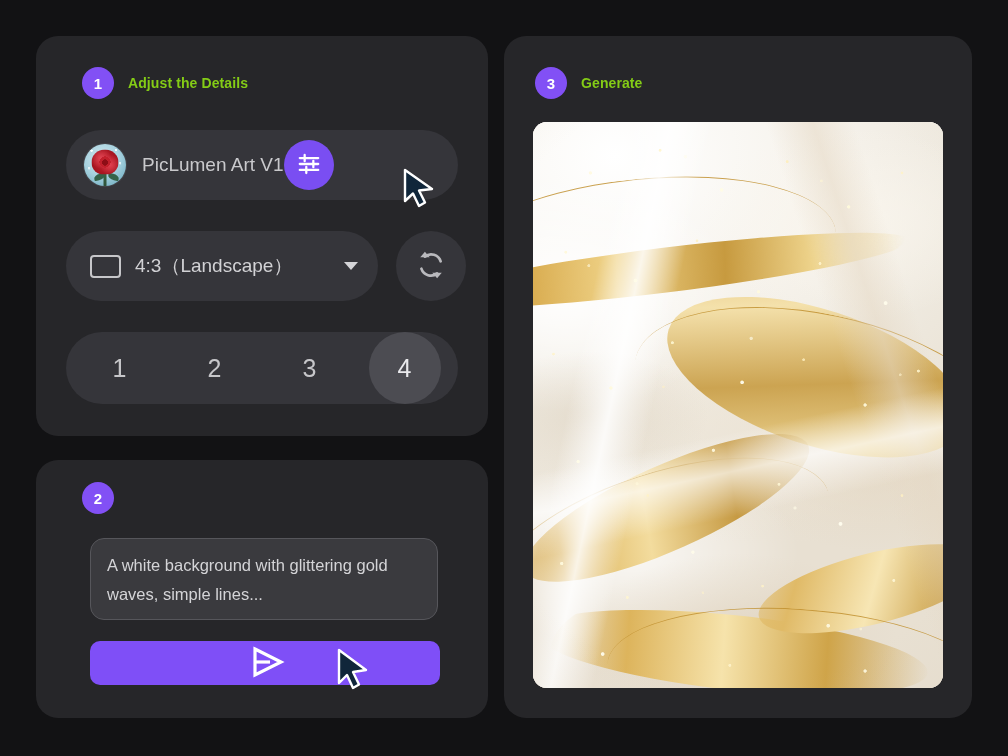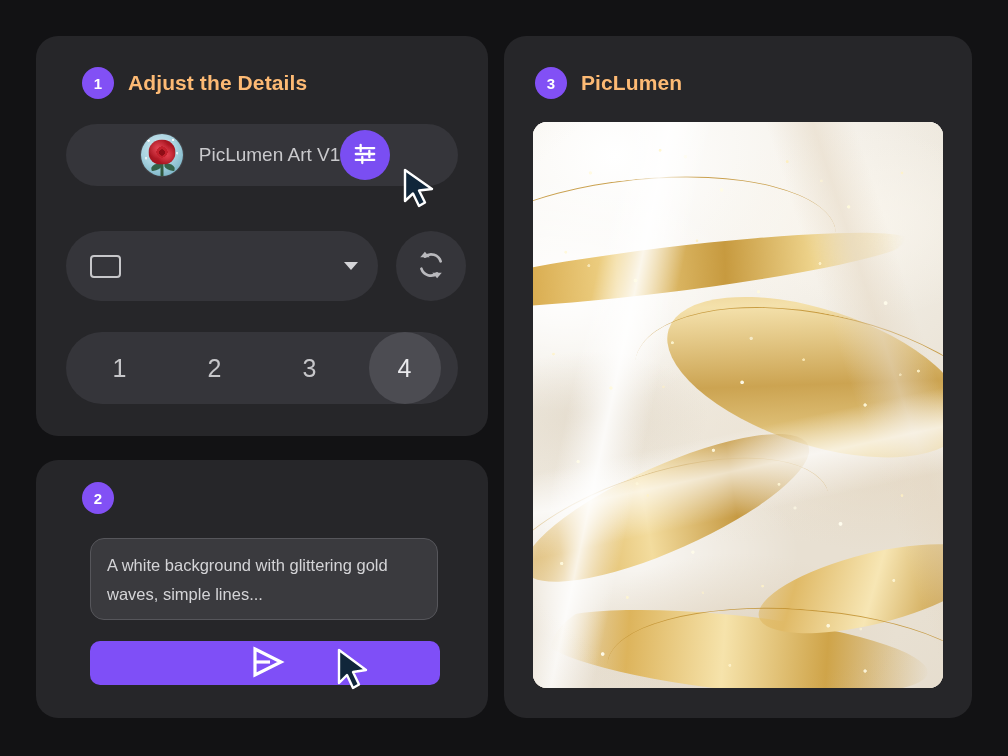--- a/index.html
+++ b/index.html
@@ -43,41 +43,41 @@
     color: #ffffff;
     font-size: 15px;
     font-weight: bold;
     display: flex;
     align-items: center;
     justify-content: center;
     line-height: 1;
     flex: 0 0 auto;
   }
   .step-title {
-    color: #fdba74;
-    font-size: 21px;
+    color: #84cc16;
+    font-size: 14px;
     font-weight: bold;
     letter-spacing: 0.1px;
     white-space: nowrap;
   }
 
   
   .pill {
     position: absolute;
     background: #35353a;
     border-radius: 40px;
     display: flex;
     align-items: center;
   }
 
   
   #model-row {
-    left: 66px; top: 124px; width: 392px; height: 62px;
+    left: 66px; top: 130px; width: 392px; height: 70px;
     padding: 0 11px 0 18px;
-    justify-content: center;
+    justify-content: flex-start;
   }
   #model-left { display: flex; align-items: center; gap: 16px; }
   .avatar {
     width: 42px; height: 42px;
     border-radius: 50%;
     position: relative;
     overflow: hidden;
     background: radial-gradient(circle at 42% 34%, #cfe7ee 0%, #a9d3e0 46%, #7fb7c9 78%, #5d97ab 100%);
     flex: 0 0 auto;
     box-shadow: 0 0 0 1px rgba(255,255,255,.08);
@@ -411,20 +411,21 @@
             <line x1="9.5" y1="14.6" x2="9.5" y2="20.4"></line>
           </g>
         </svg>
       </span>
     </button>
   </div>
 
   <div class="pill" id="ratio-row">
     <div id="ratio-left">
       <span class="rect-icon"></span>
+      <span id="ratio-label">4:3（Landscape）</span>
     </div>
     <span class="chev"></span>
   </div>
 
   <button id="refresh-button">
     <span>
       <svg width="34" height="34" viewBox="0 0 24 24">
         <path d="M5.2 14.6a7 7 0 0 0 11.1 3.3" fill="none" stroke="#b9b9bd" stroke-width="1.9" stroke-linecap="round"></path>
         <path d="M18.8 9.4a7 7 0 0 0-11.1-3.3" fill="none" stroke="#b9b9bd" stroke-width="1.9" stroke-linecap="round"></path>
         <polygon points="7.7,2.6 11.1,6.6 4.4,6.6" fill="#b9b9bd"></polygon>
@@ -454,21 +455,21 @@
         <polygon points="12,4 38,17 12,30" fill="none" stroke="#ffffff" stroke-width="3.2" stroke-linejoin="miter"></polygon>
         <line x1="12" y1="17" x2="27" y2="17" stroke="#ffffff" stroke-width="3.2"></line>
       </svg>
     </span>
   </button>
 
   <div class="panel" id="panel-download"></div>
 
   <div class="step-header" style="left:535px; top:67px;">
     <div class="step-badge">3</div>
-    <div class="step-title">PicLumen</div>
+    <div class="step-title">Generate</div>
   </div>
 
   <div id="generated-image">
     <div class="layer silk-base"></div>
     <div class="layer silk-shade-a"></div>
     <div class="layer silk-shade-b"></div>
 
     <div class="ribbon gold-1"></div>
     <div class="ribbon gold-2"></div>
     <div class="ribbon gold-3"></div>

